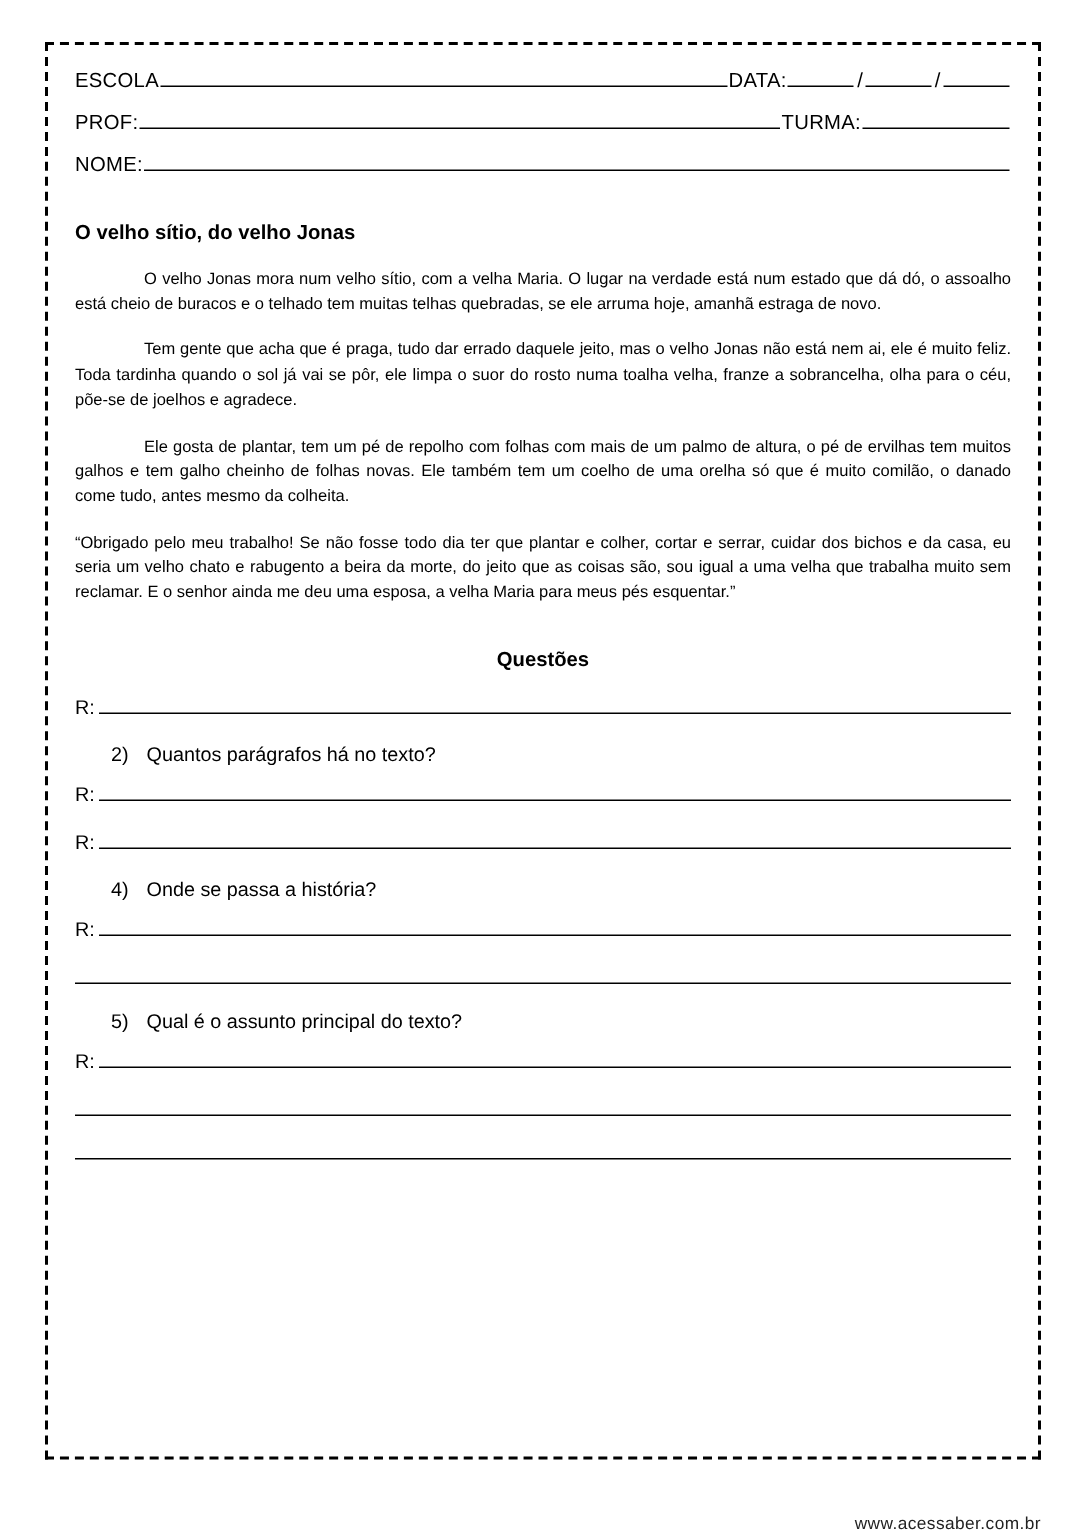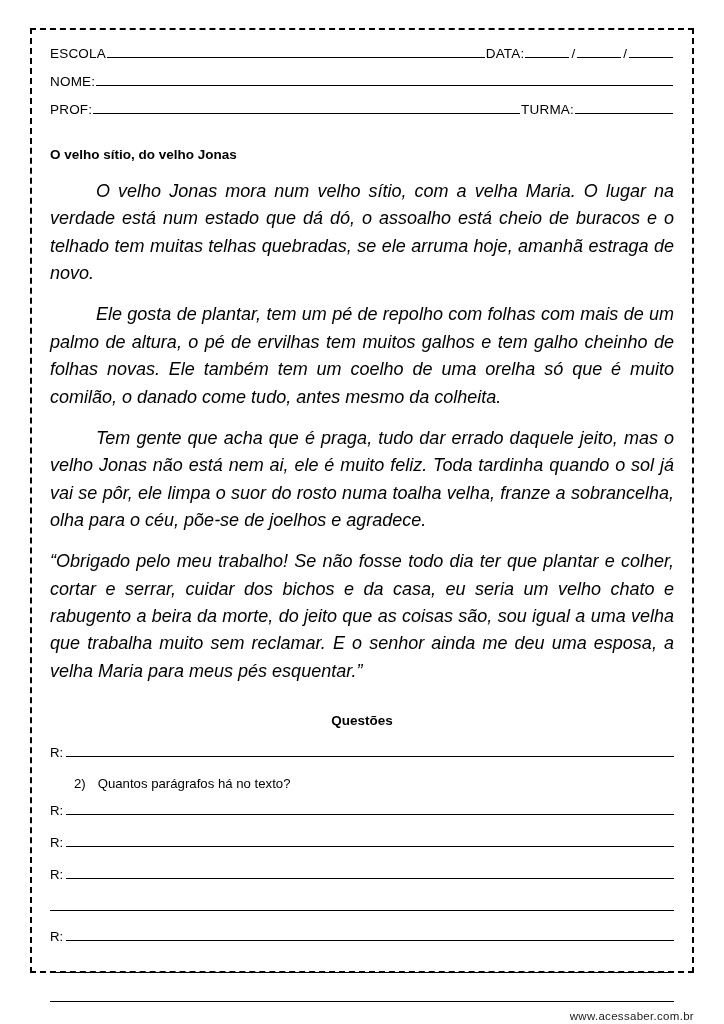--- a/index.html
+++ b/index.html
@@ -52,26 +52,25 @@
   .slash { padding: 0 1px; }
 
   
   .title {
     text-align: left;
     font-weight: bold;
     font-size: 13.5px;
     margin: 30px 0 16px 0;
   }
   p.para {
-    font-size: 18px;
+    font-size: 11px;
     line-height: 1.52;
     text-align: justify;
     margin: 0 0 14px 0;
     text-indent: 46px;
-    font-style: italic;
   }
   p.para.noindent {
     text-indent: 0;
   }
   .questoes-title {
     text-align: center;
     font-weight: bold;
     font-size: 13.5px;
     margin: 28px 0 16px 0;
   }
@@ -126,36 +125,36 @@
       <span class="rule"></span>
       <span class="hdr-label">DATA:</span>
       <span class="rule fixed-md"></span>
       <span class="slash">/</span>
       <span class="rule fixed-md"></span>
       <span class="slash">/</span>
       <span class="rule fixed-md"></span>
     </div>
 
     <div class="hdr-row">
-      <span class="hdr-label">NOME:</span>
-      <span class="rule"></span>
-    </div>
-
-    <div class="hdr-row">
       <span class="hdr-label">PROF:</span>
       <span class="rule"></span>
       <span class="hdr-label">TURMA:</span>
       <span class="rule fixed-lg"></span>
     </div>
 
+    <div class="hdr-row">
+      <span class="hdr-label">NOME:</span>
+      <span class="rule"></span>
+    </div>
+
     <div class="title">O velho sítio, do velho Jonas</div>
 
     <p class="para">O velho Jonas mora num velho sítio, com a velha Maria. O lugar na verdade está num estado que dá dó, o assoalho está cheio de buracos e o telhado tem muitas telhas quebradas, se ele arruma hoje, amanhã estraga de novo.</p>
+    <p class="para">Tem gente que acha que é praga, tudo dar errado daquele jeito, mas o velho Jonas não está nem ai, ele é muito feliz. Toda tardinha quando o sol já vai se pôr, ele limpa o suor do rosto numa toalha velha, franze a sobrancelha, olha para o céu, põe-se de joelhos e agradece.</p>
     <p class="para">Ele gosta de plantar, tem um pé de repolho com folhas com mais de um palmo de altura, o pé de ervilhas tem muitos galhos e tem galho cheinho de folhas novas. Ele também tem um coelho de uma orelha só que é muito comilão, o danado come tudo, antes mesmo da colheita.</p>
-    <p class="para">Tem gente que acha que é praga, tudo dar errado daquele jeito, mas o velho Jonas não está nem ai, ele é muito feliz. Toda tardinha quando o sol já vai se pôr, ele limpa o suor do rosto numa toalha velha, franze a sobrancelha, olha para o céu, põe-se de joelhos e agradece.</p>
     <p class="para noindent">“Obrigado pelo meu trabalho! Se não fosse todo dia ter que plantar e colher, cortar e serrar, cuidar dos bichos e da casa, eu seria um velho chato e rabugento a beira da morte, do jeito que as coisas são, sou igual a uma velha que trabalha muito sem reclamar. E o senhor ainda me deu uma esposa, a velha Maria para meus pés esquentar.”</p>
 
     <div class="questoes-title">Questões</div>
 
     <div class="ans">
       <span class="r">R:</span>
       <span class="line"></span>
     </div>
 
     <div class="q">
@@ -165,26 +164,34 @@
     <div class="ans">
       <span class="r">R:</span>
       <span class="line"></span>
     </div>
 
     <div class="ans">
       <span class="r">R:</span>
       <span class="line"></span>
     </div>
 
+    <div class="q">
+      <span class="num">4)</span>
+      <span>Onde se passa a história?</span>
+    </div>
     <div class="ans">
       <span class="r">R:</span>
       <span class="line"></span>
     </div>
     <div class="blankline tight"></div>
 
+    <div class="q">
+      <span class="num">5)</span>
+      <span>Qual é o assunto principal do texto?</span>
+    </div>
     <div class="ans">
       <span class="r">R:</span>
       <span class="line"></span>
     </div>
     <div class="blankline"></div>
     <div class="blankline"></div>
 
   </div>
 
   <div class="footer">www.acessaber.com.br</div>

